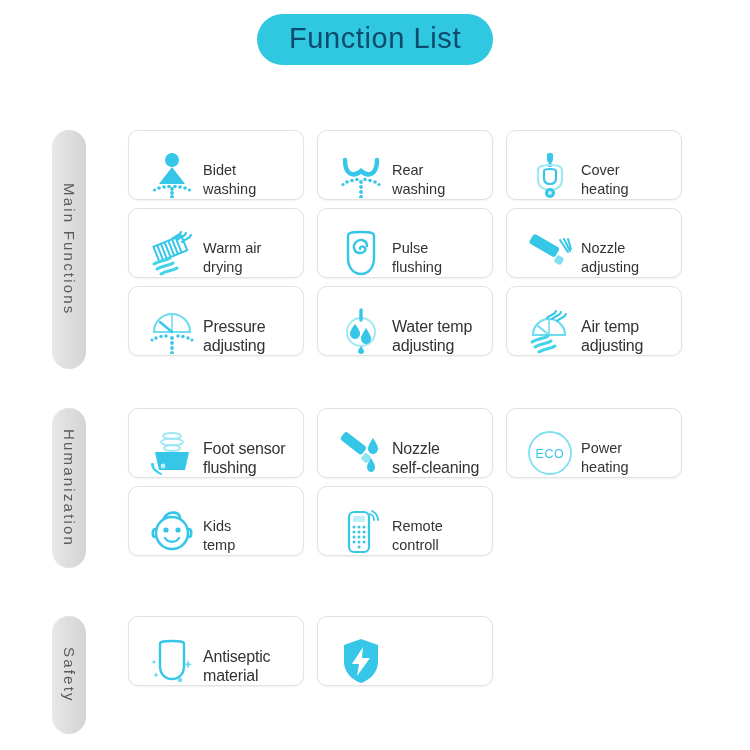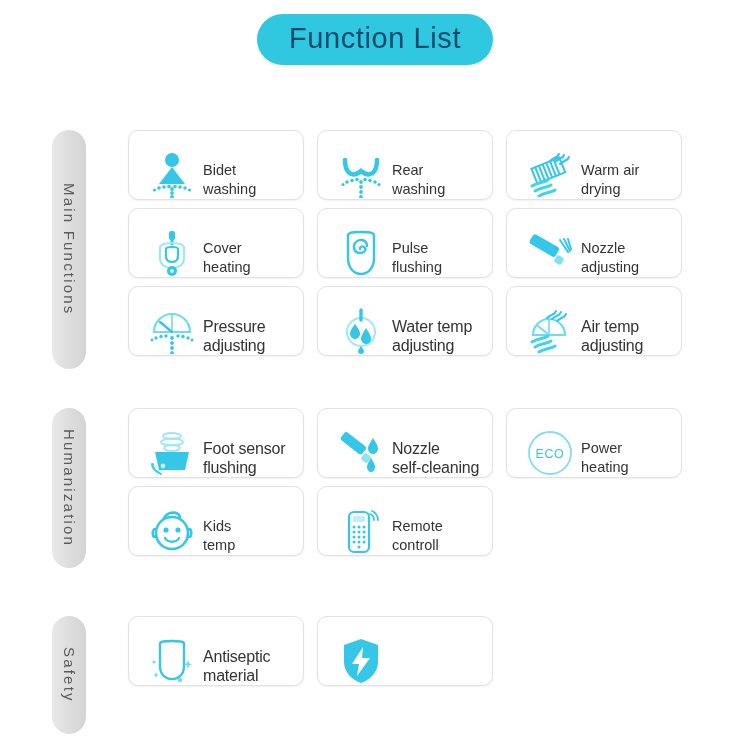--- a/index.html
+++ b/index.html
@@ -173,20 +173,35 @@
               <circle cx="21" cy="45" r="1.9"></circle>
           </g>
         </svg>
       </span>
       <span class="card-label">Rear
 washing</span>
     </div>
 
     <div class="card">
       <span class="card-icon">
+        <svg width="40" height="46" viewBox="0 0 40 46">
+          <rect x="17" y="1" width="6" height="9" rx="2" fill="#35c6e8"></rect>
+          <rect x="18.5" y="9" width="3" height="6" fill="#35c6e8"></rect>
+          <path d="M8 18 C8 15 11 13 20 13 C29 13 32 15 32 18 L32 28 C32 34 27 38 20 38 C13 38 8 34 8 28 Z" fill="none" stroke="#9fe7f2" stroke-width="2.2"></path>
+          <path d="M14 19 C14 17.5 16 17 20 17 C24 17 26 17.5 26 19 L26 26 C26 30 23.5 32 20 32 C16.5 32 14 30 14 26 Z" fill="none" stroke="#35c6e8" stroke-width="2.2"></path>
+          <circle cx="20" cy="41" r="5" fill="#35c6e8"></circle>
+          <circle cx="20" cy="41" r="2" fill="#c8f2fa"></circle>
+        </svg>
+      </span>
+      <span class="card-label">Cover
+heating</span>
+    </div>
+
+    <div class="card">
+      <span class="card-icon">
         <svg width="44" height="46" viewBox="0 0 44 46">
           <g transform="rotate(-22 22 20)">
             <rect x="6" y="10" width="30" height="16" fill="none" stroke="#35c6e8" stroke-width="2"></rect>
             <g stroke="#35c6e8" stroke-width="2">
               <line x1="10" y1="10" x2="10" y2="26"></line>
                 <line x1="14" y1="10" x2="14" y2="26"></line>
               <line x1="18" y1="10" x2="18" y2="26"></line>
                 <line x1="22" y1="10" x2="22" y2="26"></line>
               <line x1="26" y1="10" x2="26" y2="26"></line>
                 <line x1="30" y1="10" x2="30" y2="26"></line>
@@ -199,35 +214,20 @@
           </g>
           <g stroke="#3fd4e8" stroke-width="3" fill="none" stroke-linecap="round">
             <path d="M4 34 C10 30 16 31 20 28"></path>
             <path d="M7 39 C13 35 19 36 23 33"></path>
             <path d="M11 44 C17 40 23 41 27 38"></path>
           </g>
         </svg>
       </span>
       <span class="card-label">Warm air
 drying</span>
-    </div>
-
-    <div class="card">
-      <span class="card-icon">
-        <svg width="40" height="46" viewBox="0 0 40 46">
-          <rect x="17" y="1" width="6" height="9" rx="2" fill="#35c6e8"></rect>
-          <rect x="18.5" y="9" width="3" height="6" fill="#35c6e8"></rect>
-          <path d="M8 18 C8 15 11 13 20 13 C29 13 32 15 32 18 L32 28 C32 34 27 38 20 38 C13 38 8 34 8 28 Z" fill="none" stroke="#9fe7f2" stroke-width="2.2"></path>
-          <path d="M14 19 C14 17.5 16 17 20 17 C24 17 26 17.5 26 19 L26 26 C26 30 23.5 32 20 32 C16.5 32 14 30 14 26 Z" fill="none" stroke="#35c6e8" stroke-width="2.2"></path>
-          <circle cx="20" cy="41" r="5" fill="#35c6e8"></circle>
-          <circle cx="20" cy="41" r="2" fill="#c8f2fa"></circle>
-        </svg>
-      </span>
-      <span class="card-label">Cover
-heating</span>
     </div>
 
     <div class="card">
       <span class="card-icon">
         <svg width="40" height="46" viewBox="0 0 40 46">
           <path d="M7 6 C7 3 9 2 20 2 C31 2 33 3 33 6 L33 28 C33 38 27 44 20 44 C13 44 7 38 7 28 Z" fill="none" stroke="#35c6e8" stroke-width="2.4"></path>
           <path d="M26 16 C26 10 19 8 15 12 C11 16 13 23 19 23 C24 23 26 19 23 17 C21 15.6 18.5 17 19 19" fill="none" stroke="#35c6e8" stroke-width="2.4" stroke-linecap="round"></path>
         </svg>
       </span>
       <span class="card-label">Pulse

